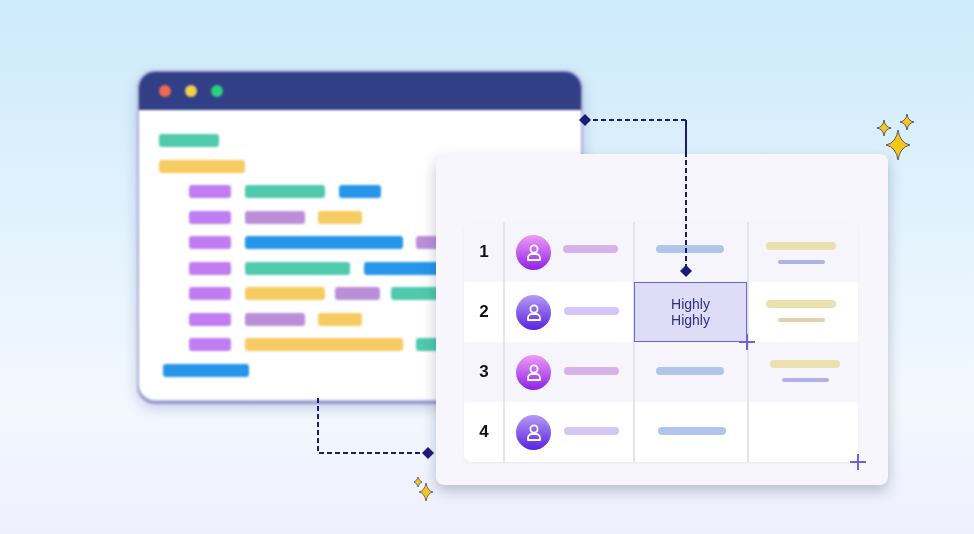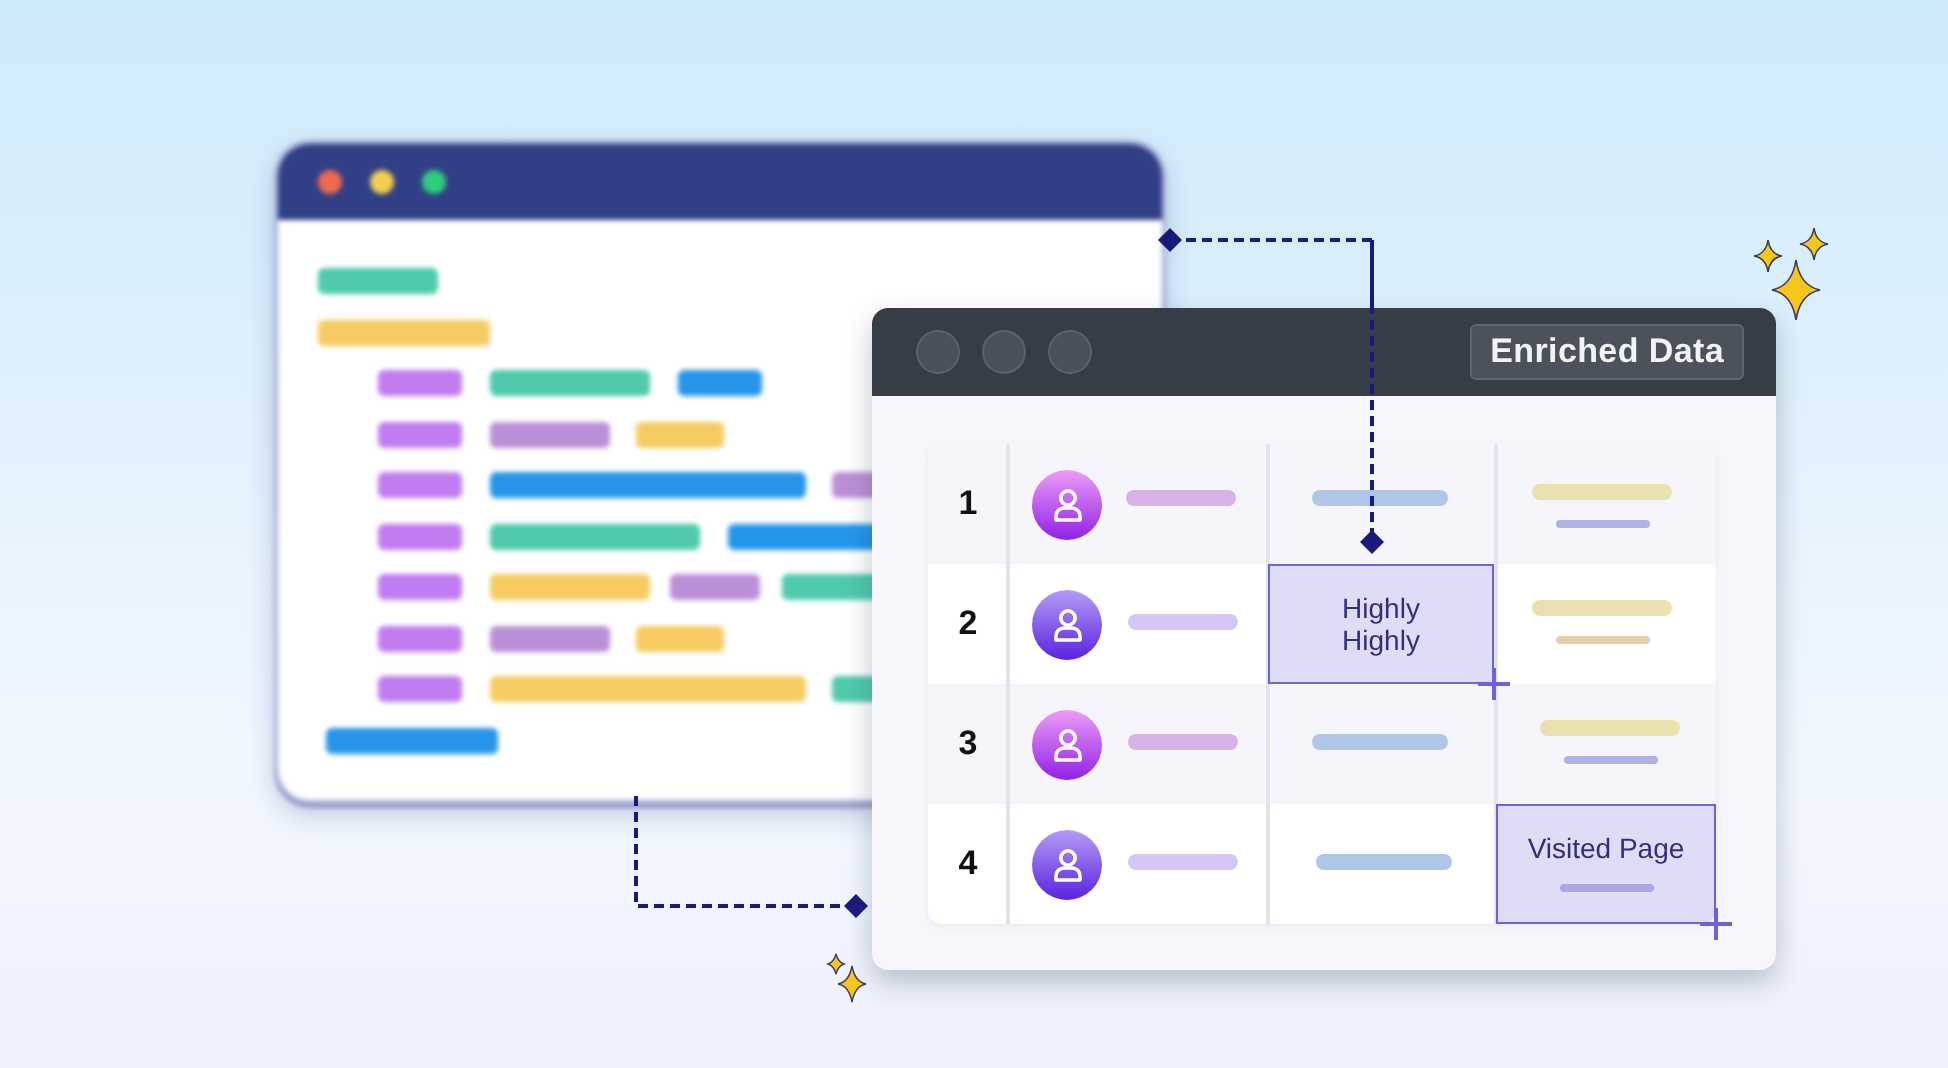--- a/index.html
+++ b/index.html
@@ -72,26 +72,20 @@
   <g stroke="#1a1a7a" stroke-width="2" stroke-dasharray="5,3" fill="none">
     <path d="M585 120 H686 V270"></path>
     <path d="M318 398 V453 H428"></path>
   </g>
   <g fill="#1a1a7a">
     <path d="M585 114 L591 120 L585 126 L579 120Z"></path>
   </g>
 </svg>
 
 <div class="abs front-win">
-  <div class="front-bar">
-    <span class="gdot"></span>
-    <span class="gdot"></span>
-    <span class="gdot"></span>
-    <div class="title-badge">Enriched Data</div>
-  </div>
 
   <div class="table">
     <div class="row alt" style="top:0"></div>
     <div class="row" style="top:60px"></div>
     <div class="row alt" style="top:120px"></div>
     <div class="row" style="top:180px"></div>
 
     <div class="vline" style="left:39px"></div>
     <div class="vline" style="left:169px"></div>
     <div class="vline" style="left:283px"></div>
@@ -139,24 +133,20 @@
     <div class="pill" style="left:314px;top:38px;width:47px;height:4px;background:#b1b1e6"></div>
     <div class="pill" style="left:302px;top:78px;width:70px;height:8px;background:#ebe1ae"></div>
     <div class="pill" style="left:314px;top:96px;width:47px;height:4px;background:#e8ceaa"></div>
     <div class="pill" style="left:306px;top:138px;width:70px;height:8px;background:#ebe1ae"></div>
     <div class="pill" style="left:318px;top:156px;width:47px;height:4px;background:#b1b1e6"></div>
 
     <div class="hl-cell" style="left:170px;top:60px;width:113px;height:60px">
       <span>Highly</span>
       <span>Highly</span>
     </div>
-    <div class="hl-cell" style="left:284px;top:180px;width:110px;height:60px;justify-content:flex-start;padding-top:13px">
-      <span>Visited Page</span>
-      <span style="display:block;width:47px;height:4px;border-radius:3px;background:#a9a6e4;margin-top:10px"></span>
-    </div>
   </div>
 
   <div class="plus" style="left:303px;top:180px"></div>
   <div class="plus" style="left:414px;top:300px"></div>
 </div>
 
 <svg class="abs" style="left:0;top:0" width="974" height="534">
   <path d="M686 120 V268" stroke="#1a1a7a" stroke-width="2" stroke-dasharray="5,3" fill="none"></path>
   <path d="M686 265 L692 271 L686 277 L680 271Z" fill="#1a1a7a"></path>
   <path d="M428 447 L434 453 L428 459 L422 453Z" fill="#1a1a7a"></path>

